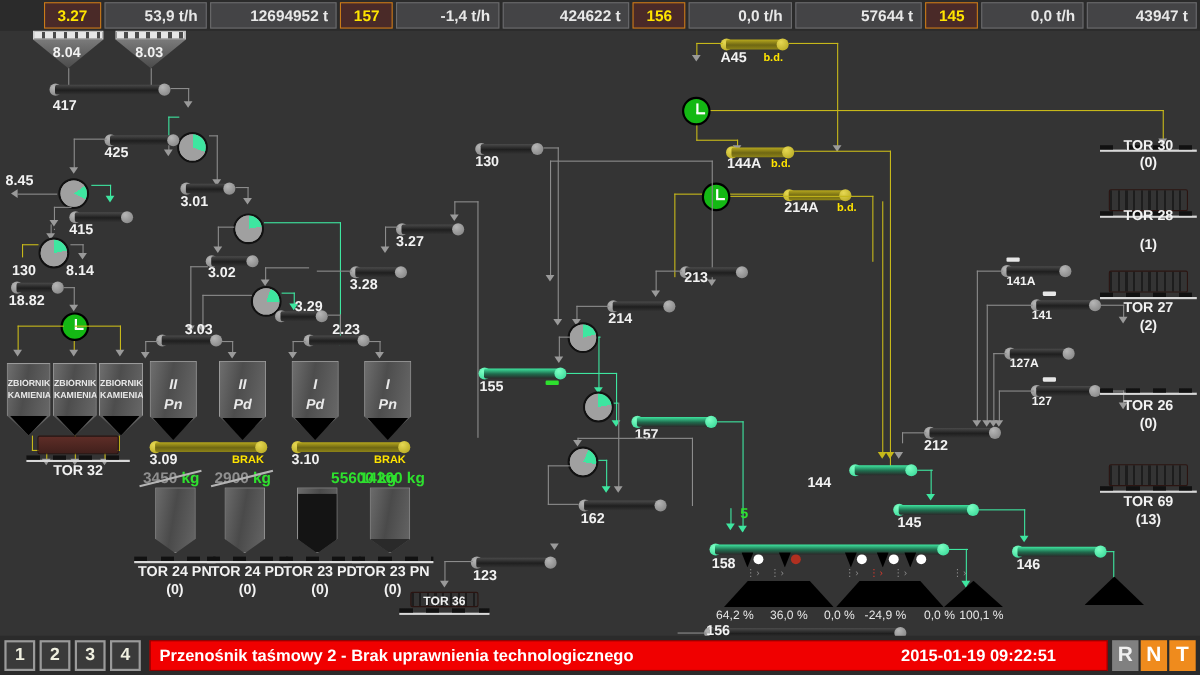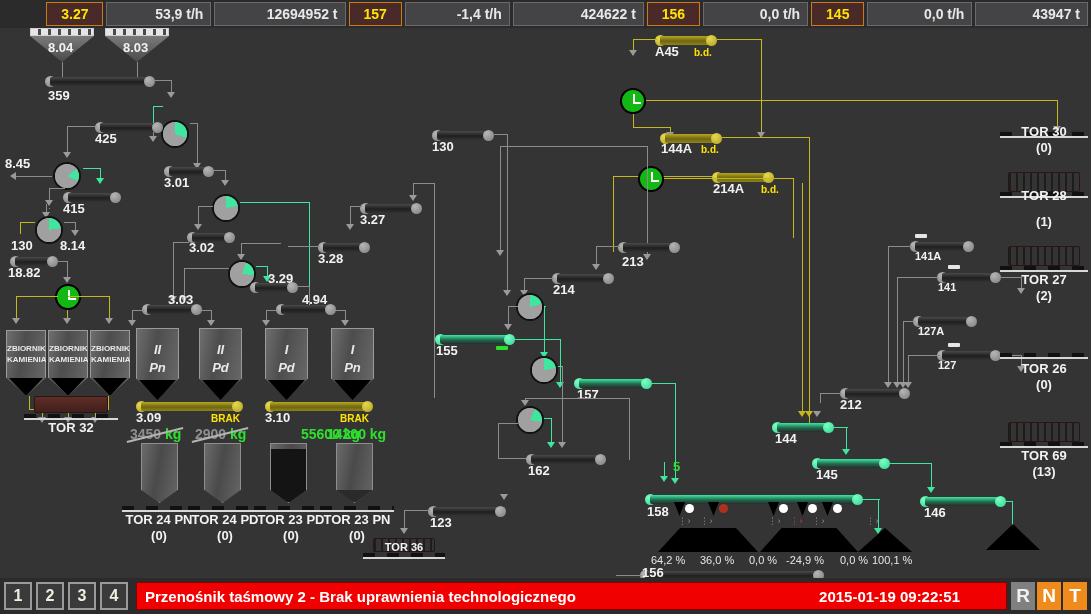--- a/index.html
+++ b/index.html
@@ -165,20 +165,21 @@
   <div id="topbar">
     <div class="tb-spacer"></div>
     <div class="tb-cell hl" style="width:60px">3.27</div>
     <div class="tb-cell" style="width:112px">53,9 t/h</div>
     <div class="tb-cell" style="width:140px">12694952 t</div>
     <div class="tb-cell hl" style="width:56px">157</div>
     <div class="tb-cell" style="width:112px">-1,4 t/h</div>
     <div class="tb-cell" style="width:140px">424622 t</div>
     <div class="tb-cell hl" style="width:56px">156</div>
     <div class="tb-cell" style="width:112px">0,0 t/h</div>
+    <div class="tb-cell" style="width:140px">57644 t</div>
     <div class="tb-cell hl" style="width:56px">145</div>
     <div class="tb-cell" style="width:112px">0,0 t/h</div>
     <div class="tb-cell" style="width:120px">43947 t</div>
   </div>
 
   <div id="canvas">
 
     <div class="feeder-grate" style="left:30px;  top:0px;"></div>
     <div class="funnel" style="left:30px;  top:8px;"></div>
     <div class="belt-label" style="left:48px;  top:12px;">8.04</div>
@@ -189,21 +190,21 @@
     <div class="funnel" style="left:105px; top:8px;"></div>
     <div class="belt-label" style="left:123px; top:12px;">8.03</div>
     <div class="ln v" style="left:137px; top:34px; height:18px;"></div>
     <div class="arw" style="left:133px; top:50px;"></div>
 
     <div class="belt" style="left:45px; top:48px; width:110px;">
       <div class="knob l"></div>
       <div class="bar"></div>
       <div class="knob r"></div>
     </div>
-    <div class="belt-label" style="left:48px; top:60px;">359</div>
+    <div class="belt-label" style="left:48px; top:60px;">417</div>
     <div class="ln h" style="left:155px; top:52px; width:17px;"></div>
     <div class="ln v" style="left:171px; top:52px; height:16px;"></div>
     <div class="arw" style="left:167px; top:64px;"></div>
 
     <div class="pie" style="left:161px; top:92px;">
       <div class="wedge" style="background:conic-gradient(#3ee6a0 0deg 110deg,#a0a0a0 110deg 360deg);"></div>
     </div>
     <div class="ln g v" style="left:153px; top:78px; height:20px;"></div>
     <div class="ln g h" style="left:153px; top:78px; width:10px;"></div>
     <div class="ln v" style="left:153px; top:98px; height:14px;"></div>
@@ -373,21 +374,21 @@
     <div class="arw" style="left:128px; top:292px;"></div>
     <div class="ln h" style="left:200px; top:282px; width:12px;"></div>
     <div class="ln v" style="left:211px; top:282px; height:14px;"></div>
     <div class="arw" style="left:207px; top:292px;"></div>
 
     <div class="belt" style="left:276px; top:276px; width:60px;">
       <div class="knob l"></div>
       <div class="bar"></div>
       <div class="knob r"></div>
     </div>
-    <div class="belt-label" style="left:302px; top:264px;">4.94</div>
+    <div class="belt-label" style="left:302px; top:264px;">2.23</div>
     <div class="ln h" style="left:266px; top:282px; width:12px;"></div>
     <div class="ln v" style="left:266px; top:282px; height:14px;"></div>
     <div class="arw" style="left:262px; top:292px;"></div>
     <div class="ln h" style="left:334px; top:282px; width:12px;"></div>
     <div class="ln v" style="left:345px; top:282px; height:14px;"></div>
     <div class="arw" style="left:341px; top:292px;"></div>
 
     <div class="belt" style="left:360px; top:175px; width:62px;">
       <div class="knob l"></div>
       <div class="bar"></div>
@@ -584,21 +585,21 @@
     <div class="ln h" style="left:500px; top:118px; width:148px;"></div>
     <div class="ln v" style="left:647px; top:118px; height:112px;"></div>
     <div class="arw" style="left:643px; top:226px;"></div>
     <div class="arw" style="left:496px; top:222px;"></div>
 
     <div class="belt" style="left:618px; top:214px; width:62px;">
       <div class="knob l"></div>
       <div class="bar"></div>
       <div class="knob r"></div>
     </div>
-    <div class="belt-label" style="left:622px; top:226px;text-align:right;">213</div>
+    <div class="belt-label" style="left:622px; top:216px;text-align:right;">213</div>
     <div class="ln h" style="left:596px; top:218px; width:24px;"></div>
     <div class="ln v" style="left:596px; top:218px; height:22px;"></div>
     <div class="arw" style="left:592px; top:236px;"></div>
 
     <div class="belt" style="left:552px; top:245px; width:62px;">
       <div class="knob l"></div>
       <div class="bar"></div>
       <div class="knob r"></div>
     </div>
     <div class="belt-label" style="left:553px; top:254px;">214</div>
@@ -726,21 +727,21 @@
     <div class="ln y v" style="left:802px; top:155px; height:232px;"></div>
     <div class="arw y" style="left:798px; top:383px;"></div>
     <div class="arw y" style="left:805px; top:383px;"></div>
     <div class="arw" style="left:813px; top:383px;"></div>
 
     <div class="belt green" style="left:772px; top:394px; width:62px;">
       <div class="knob l"></div>
       <div class="bar"></div>
       <div class="knob r"></div>
     </div>
-    <div class="belt-label" style="left:775px; top:403px;text-align:center;">144</div>
+    <div class="belt-label" style="left:734px; top:403px;text-align:center;">144</div>
     <div class="ln g h" style="left:834px; top:399px; width:14px;"></div>
     <div class="ln g v" style="left:846px; top:399px; height:26px;"></div>
     <div class="arw g" style="left:842px; top:421px;"></div>
 
     <div class="belt green" style="left:812px; top:430px; width:78px;">
       <div class="knob l"></div>
       <div class="bar"></div>
       <div class="knob r"></div>
     </div>
     <div class="belt-label" style="left:816px; top:439px;">145</div>

